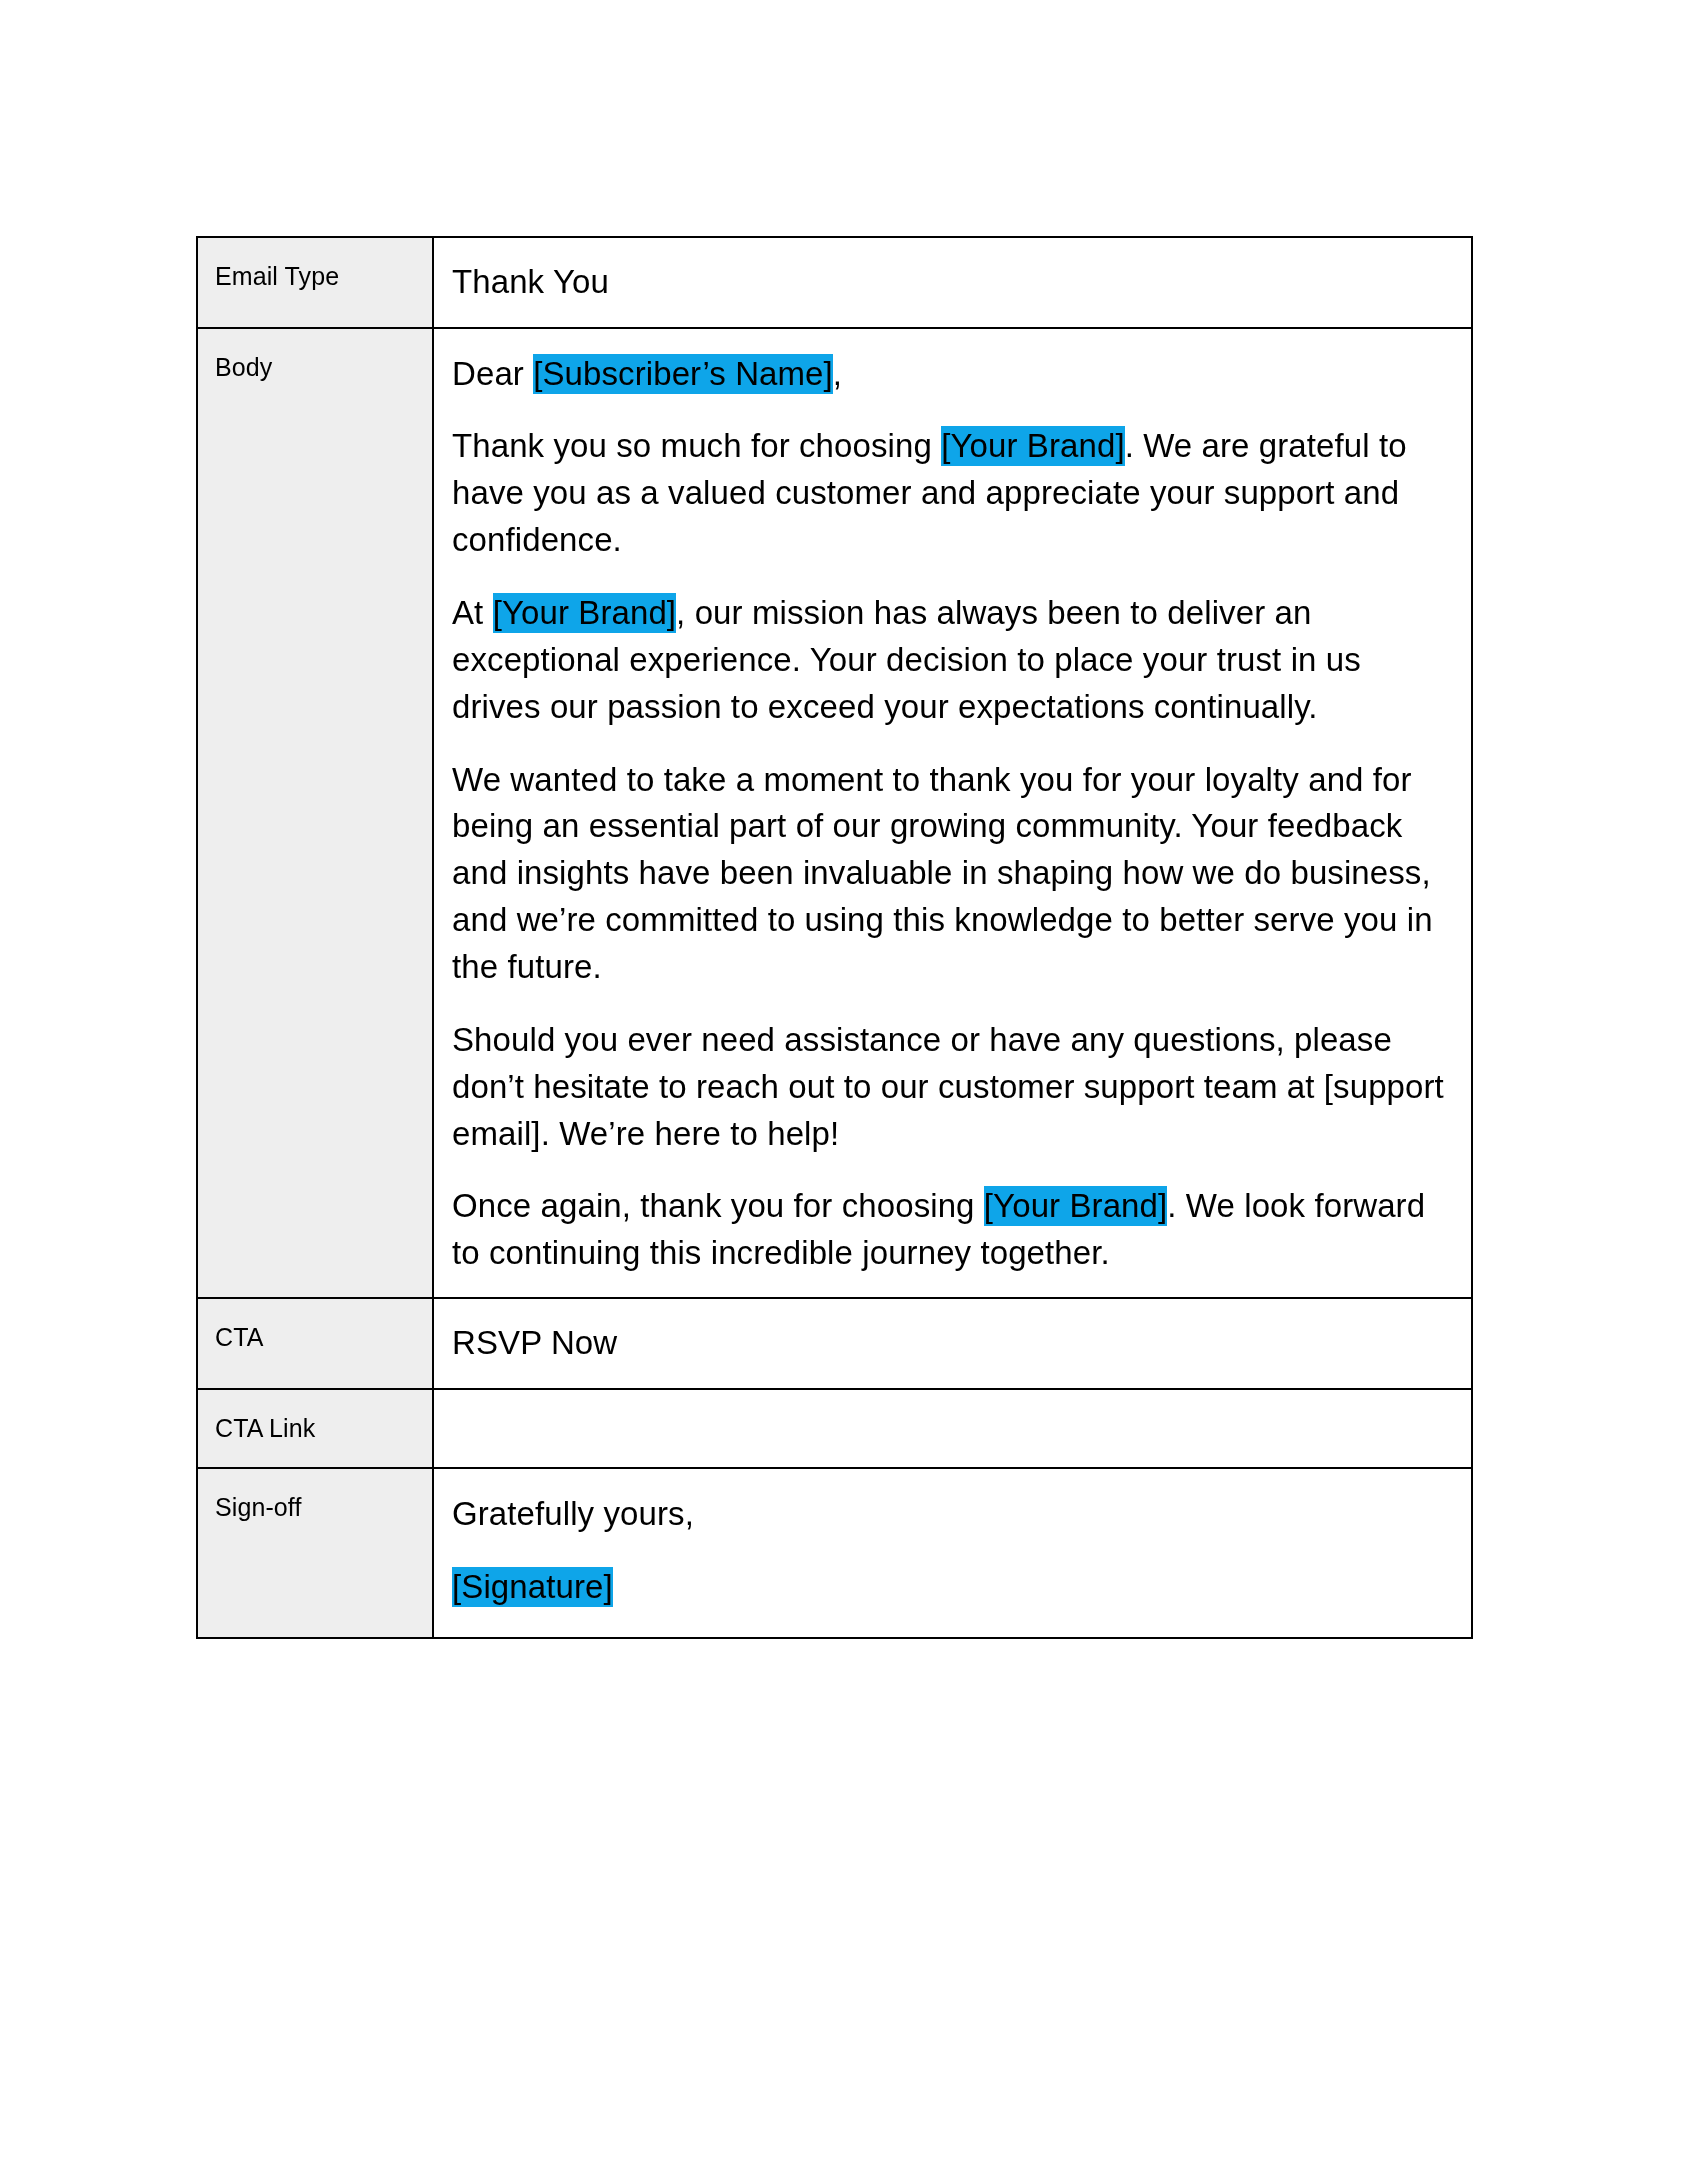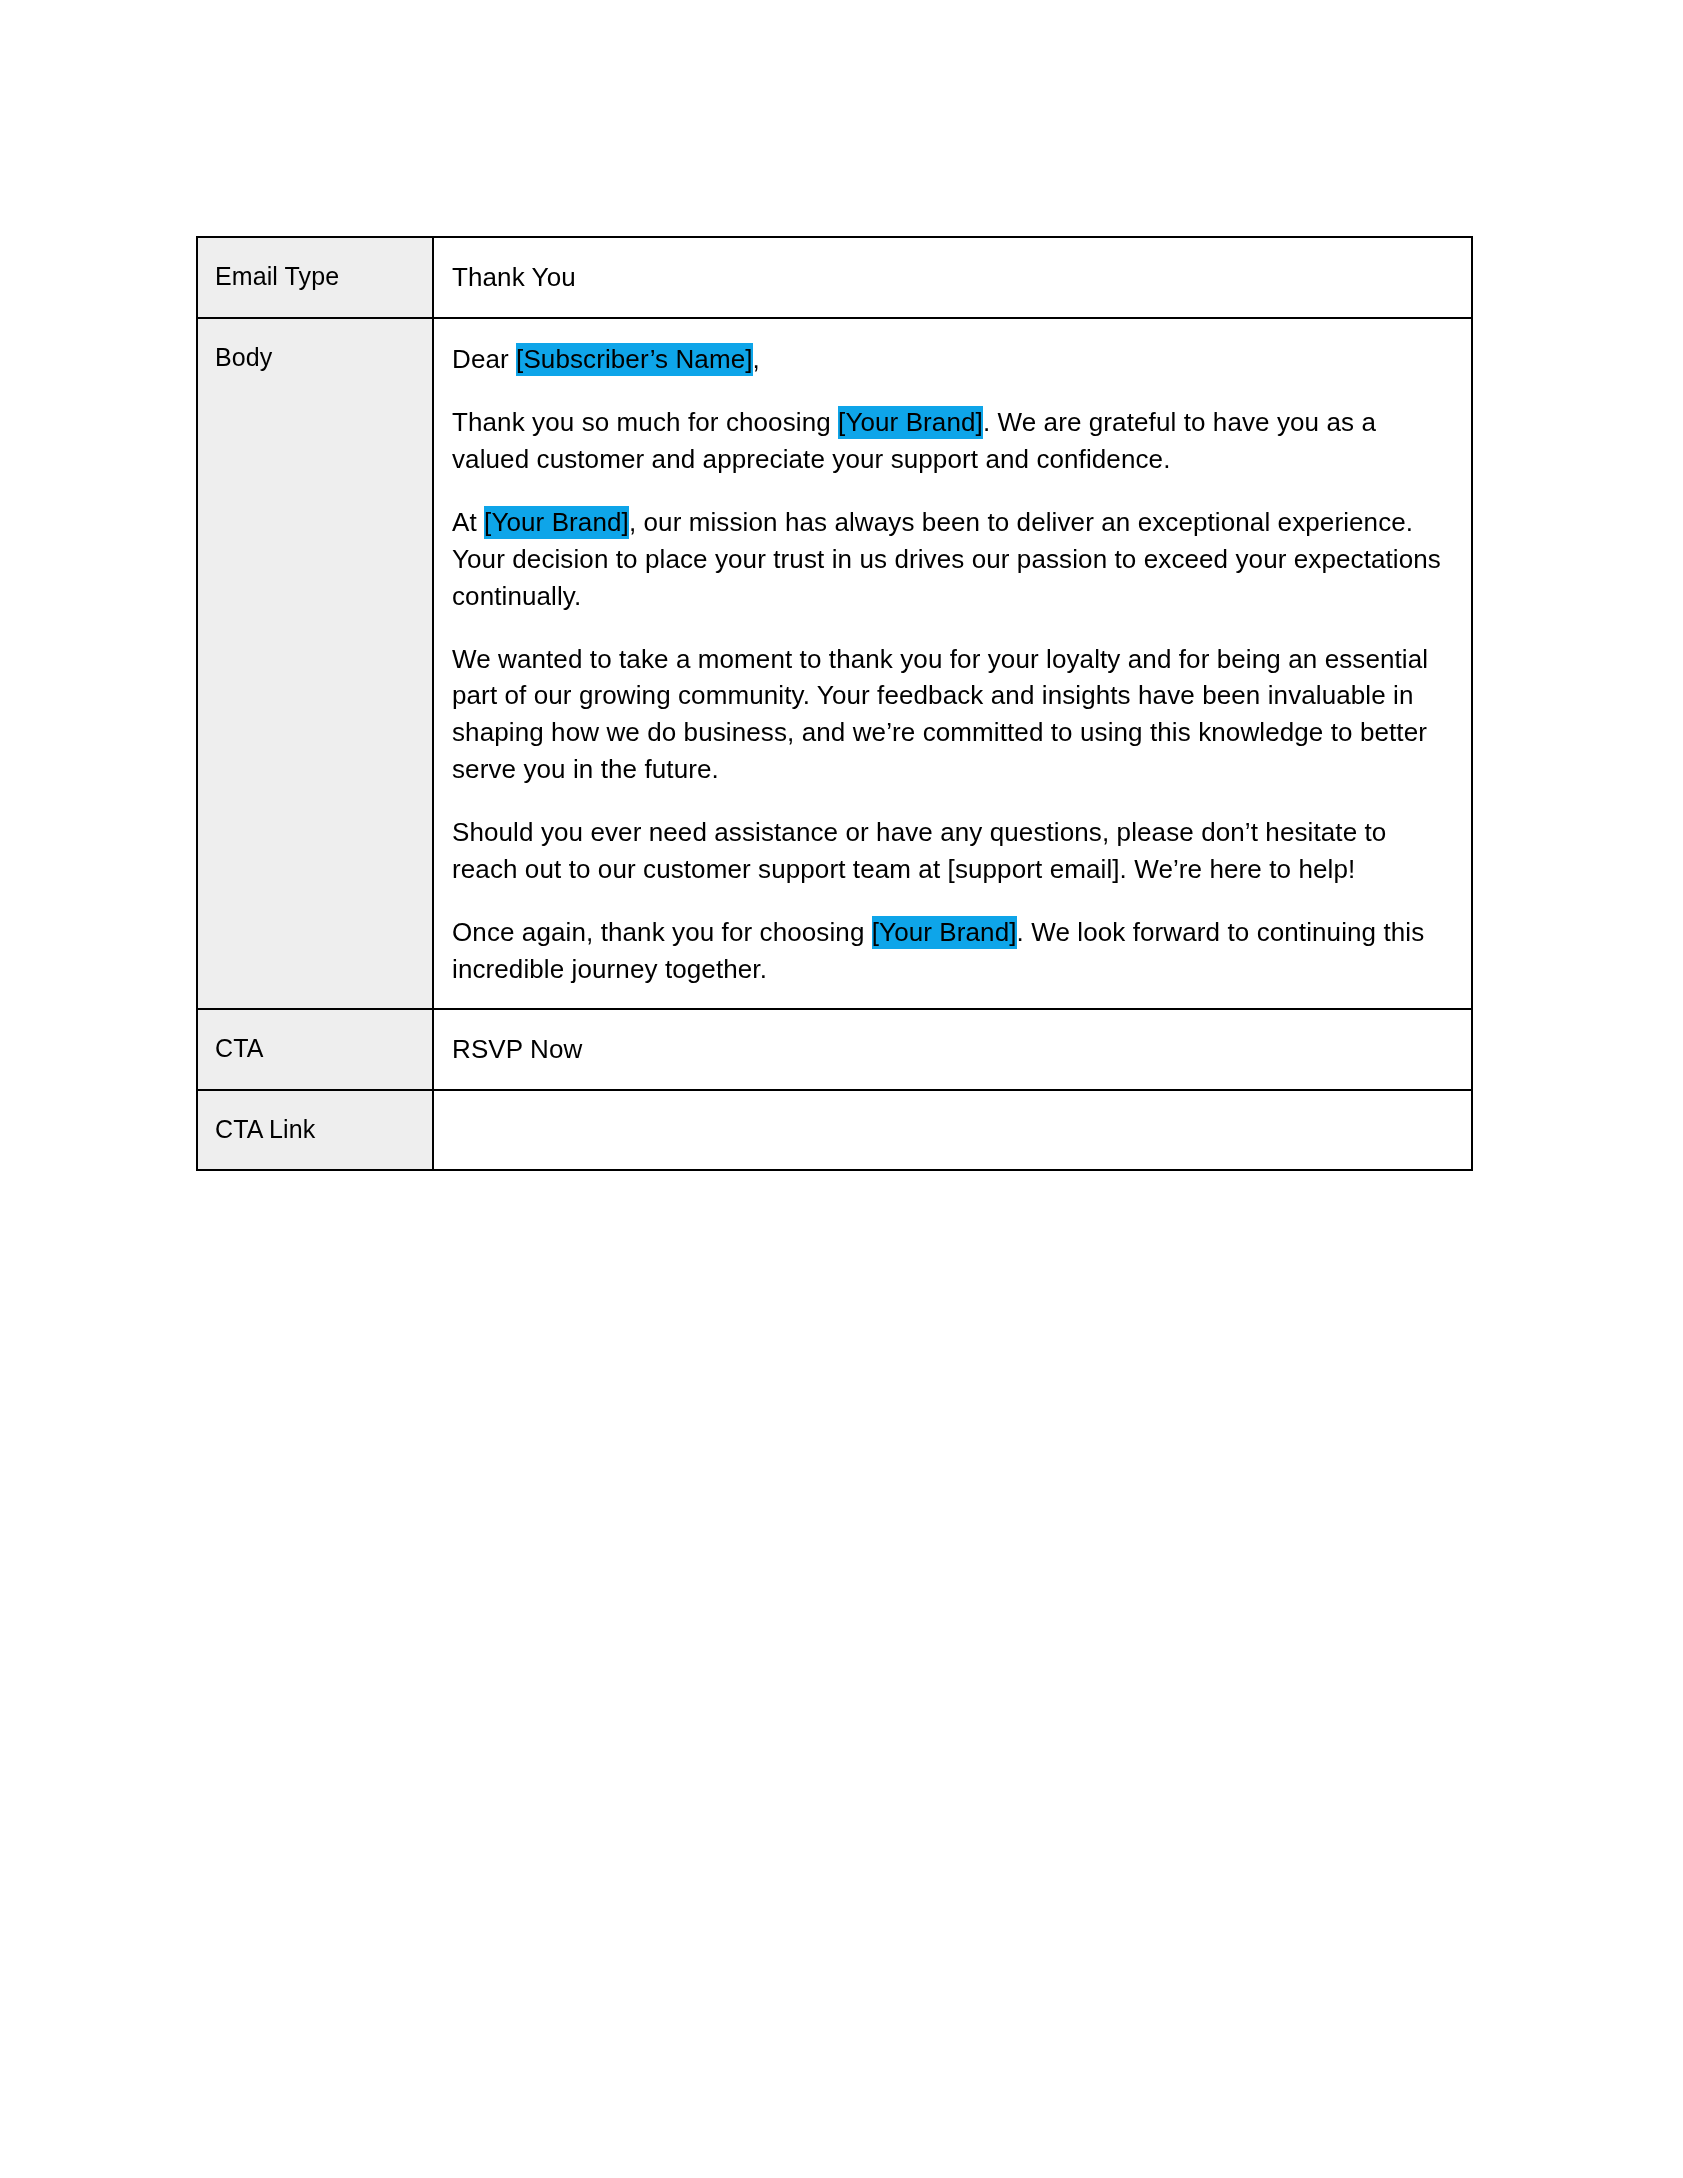--- a/index.html
+++ b/index.html
@@ -44,21 +44,21 @@
     background: #eeeeee;
     padding: 22px 18px 22px 17px;
     font-size: 25px;
     line-height: 1.35;
     letter-spacing: 0.1px;
   }
 
   td.value-cell {
     background: #ffffff;
     padding: 22px 18px 22px 18px;
-    font-size: 26px;
+    font-size: 33px;
     line-height: 1.35;
     letter-spacing: 0.1px;
   }
 
   
   .row-email-type td { height: 75px; }
   .row-subject-line td { height: 71px; }
   .row-cta td { height: 69px; }
   .row-cta-link td { height: 65px; }
 
@@ -120,18 +120,27 @@
         <td class="value-cell">RSVP Now</td>
       </tr>
 
       <tr class="row-cta-link">
         <td class="label-cell">CTA Link</td>
         <td class="value-cell">
             <span class="empty-val"></span>
           </td>
       </tr>
 
+      <tr class="row-sign-off">
+        <td class="label-cell">Sign-off</td>
+        <td class="value-cell">
+          <div id="signoff-lines">
+              <p class="signoff-line"><span>Gratefully yours,</span></p>
+              <p class="signoff-line"><span class="hl">[Signature]</span></p>
+            </div>
+        </td>
+      </tr>
 
     </tbody>
   </table>
 
 </div>
 
 
 </body></html>

